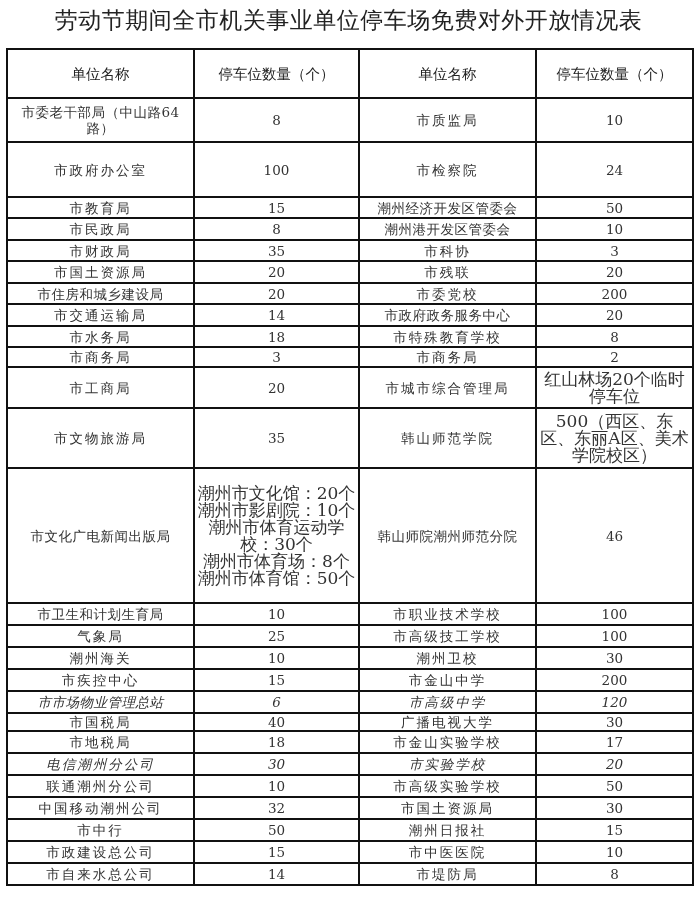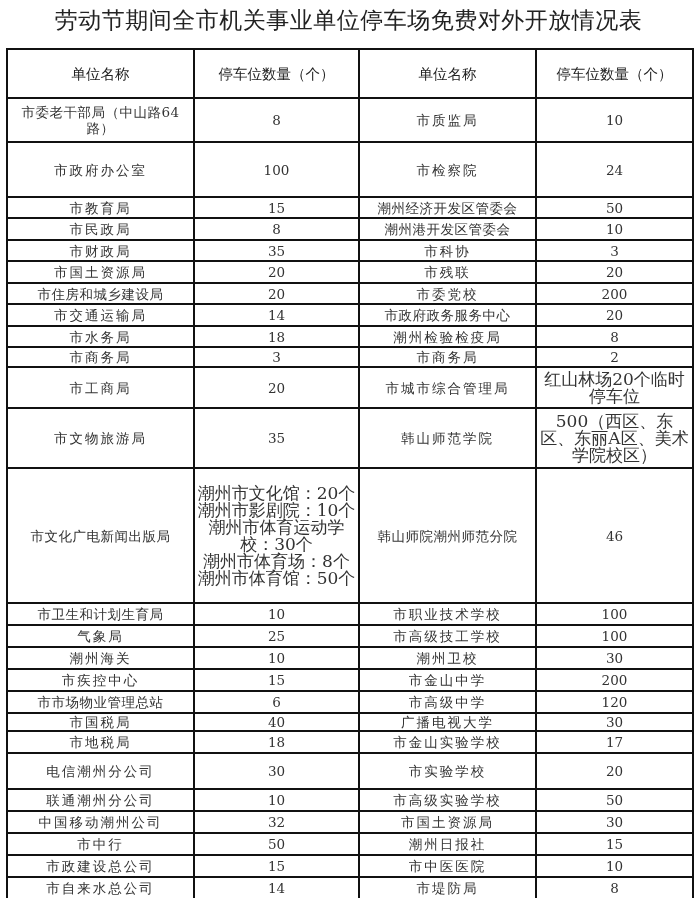--- a/index.html
+++ b/index.html
@@ -83,21 +83,21 @@
       </tr>
       <tr style="height: 22px;">
         <td class="name">市交通运输局</td>
         <td>14</td>
         <td class="name tight">市政府政务服务中心</td>
         <td>20</td>
       </tr>
       <tr style="height: 21px;">
         <td class="name">市水务局</td>
         <td>18</td>
-        <td class="name">潮州检验检疫局</td>
+        <td class="name">市特殊教育学校</td>
         <td>8</td>
       </tr>
       <tr style="height: 20px;">
         <td class="name">市商务局</td>
         <td>3</td>
         <td class="name">市商务局</td>
         <td>2</td>
       </tr>
       <tr style="height: 41px;">
         <td class="name">市工商局</td>
@@ -140,39 +140,39 @@
         <td>10</td>
         <td class="name">潮州卫校</td>
         <td>30</td>
       </tr>
       <tr style="height: 22px;">
         <td class="name">市疾控中心</td>
         <td>15</td>
         <td class="name">市金山中学</td>
         <td>200</td>
       </tr>
-      <tr style="height: 22px;">
+      <tr style="height: 22px; font-style: italic;">
         <td class="name tight">市市场物业管理总站</td>
         <td>6</td>
         <td class="name">市高级中学</td>
         <td>120</td>
       </tr>
       <tr style="height: 14px;">
         <td class="name">市国税局</td>
         <td>40</td>
         <td class="name">广播电视大学</td>
         <td>30</td>
       </tr>
       <tr style="height: 22px;">
         <td class="name">市地税局</td>
         <td>18</td>
         <td class="name">市金山实验学校</td>
         <td>17</td>
       </tr>
-      <tr style="height: 36px;">
+      <tr style="height: 22px; font-style: italic;">
         <td class="name">电信潮州分公司</td>
         <td>30</td>
         <td class="name">市实验学校</td>
         <td>20</td>
       </tr>
       <tr style="height: 22px;">
         <td class="name">联通潮州分公司</td>
         <td>10</td>
         <td class="name">市高级实验学校</td>
         <td>50</td>

